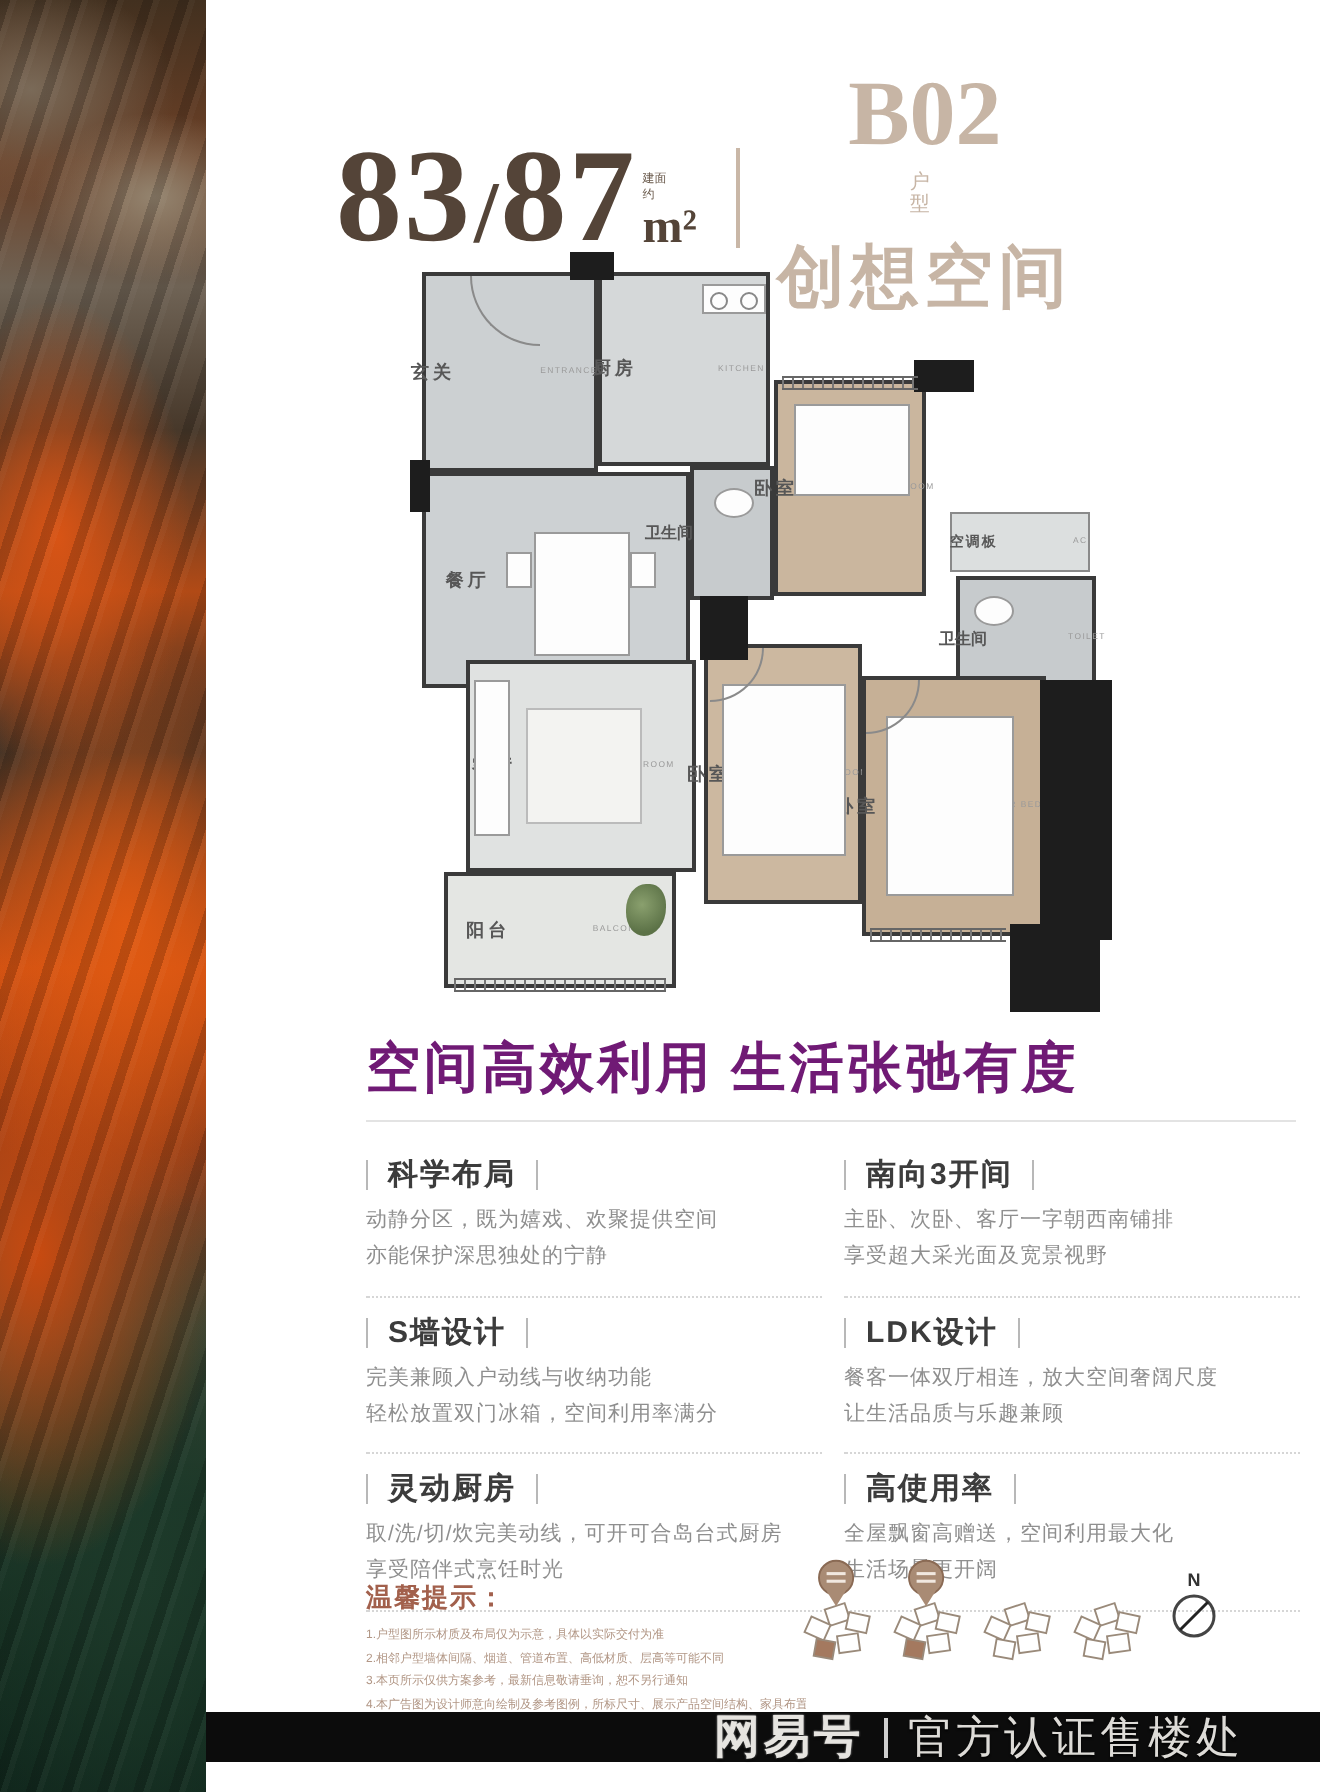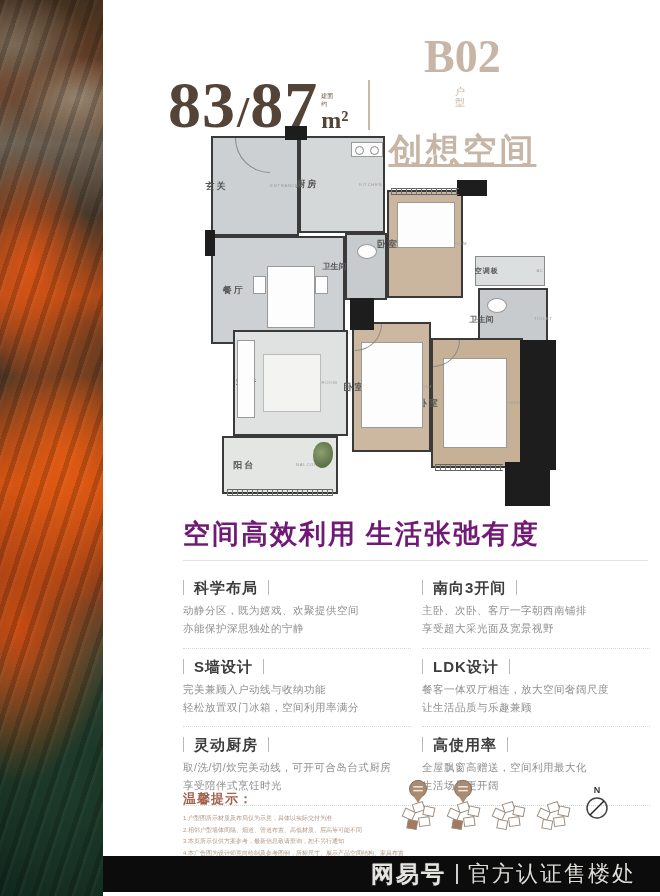--- a/index.html
+++ b/index.html
@@ -27,21 +27,21 @@
   .num-big{font-family:"Liberation Serif","DejaVu Serif",serif;font-weight:bold;
            font-size:66px;line-height:.82;letter-spacing:1px;}
   .num-slash{font-family:"Liberation Serif",serif;font-weight:bold;font-size:44px;line-height:.9;margin:0 1px;}
   .unit-block{display:flex;flex-direction:column;align-items:flex-start;margin-left:3px;}
   .unit-note{font-size:6px;color:#6a5a4c;line-height:1.25;}
   .unit-m2{font-family:"Liberation Serif",serif;font-weight:bold;font-size:24px;color:#544438;line-height:1;}
   .hdr-divider{width:2px;height:50px;background:#c9b7a7;margin:0 18px 0 20px;}
   .b02-wrap{display:flex;align-items:center;color:#c7b5a5;flex-direction:column;}
   .b02{font-family:"Liberation Serif","DejaVu Serif",serif;font-weight:bold;font-size:46px;line-height:.9;}
   .b02-suffix{display:flex;flex-direction:column;font-size:10px;line-height:1.05;margin:10px 8px 0 3px;}
-  .b02-name{font-family:"Liberation Serif",serif;font-weight:bold;font-size:34px;letter-spacing:3px;margin-top:20px;text-decoration:underline;}
+  .b02-name{font-family:"Liberation Serif",serif;font-weight:bold;font-size:34px;letter-spacing:3px;margin-top:8px;}
 
   
   #plan{position:absolute;left:205px;top:126px;width:355px;height:380px;}
   .room{position:absolute;border:2px solid #3a3a3a;box-sizing:border-box;
         display:flex;align-items:center;justify-content:center;gap:36px;}
   .room .cn{font-size:9px;font-weight:bold;color:#575757;letter-spacing:2px;white-space:nowrap;}
   .room .en{font-size:6px;color:#9a9a9a;transform:scale(.7);white-space:nowrap;letter-spacing:1px;}
   .r-hall   {left:6px;  top:10px;  width:88px;  height:100px;background:#ccd0d2;}
   .r-kitchen{left:94px; top:10px;  width:86px;  height:97px; background:#d5d8d9;}
   .r-dining {left:6px;  top:110px; width:134px; height:108px;background:#cdd1d3;}
@@ -111,22 +111,22 @@
   .tip-line{font-size:6px;color:#b29786;line-height:1.95;white-space:nowrap;overflow:hidden;}
 
   
   #keyplans{position:absolute;left:400px;top:774px;width:190px;height:60px;
     display:flex;align-items:flex-end;gap:7px;}
   .kp{width:38px;height:56px;flex:0 0 auto;}
   #compass{width:26px;height:48px;margin-left:4px;}
   .compass-n{font-size:9px;font-weight:bold;color:#333;text-align:center;line-height:1;}
 
   
-  #footer{position:absolute;left:103px;top:856px;width:557px;height:36px;background:#0c0c0c;
-    display:flex;align-items:center;justify-content:flex-end;padding-right:24px;box-sizing:border-box;}
+  #footer{position:absolute;left:103px;top:856px;width:557px;height:25px;background:#0c0c0c;
+    display:flex;align-items:center;justify-content:flex-end;padding-right:38px;box-sizing:border-box;}
   .brand{font-size:23px;font-weight:bold;color:#e6e4e0;letter-spacing:2px;
     text-shadow:0 1px 1px rgba(0,0,0,.8),0 0 1px #fff;}
   .footer-div{width:2px;height:20px;background:#cfcfcf;margin:0 10px;}
   .footer-text{font-family:"Liberation Serif",serif;font-size:22px;color:#dddbd7;letter-spacing:2px;
     text-shadow:0 1px 1px rgba(0,0,0,.8);}
 </style>
 </head>
 <body>
 
 <div id="page">

